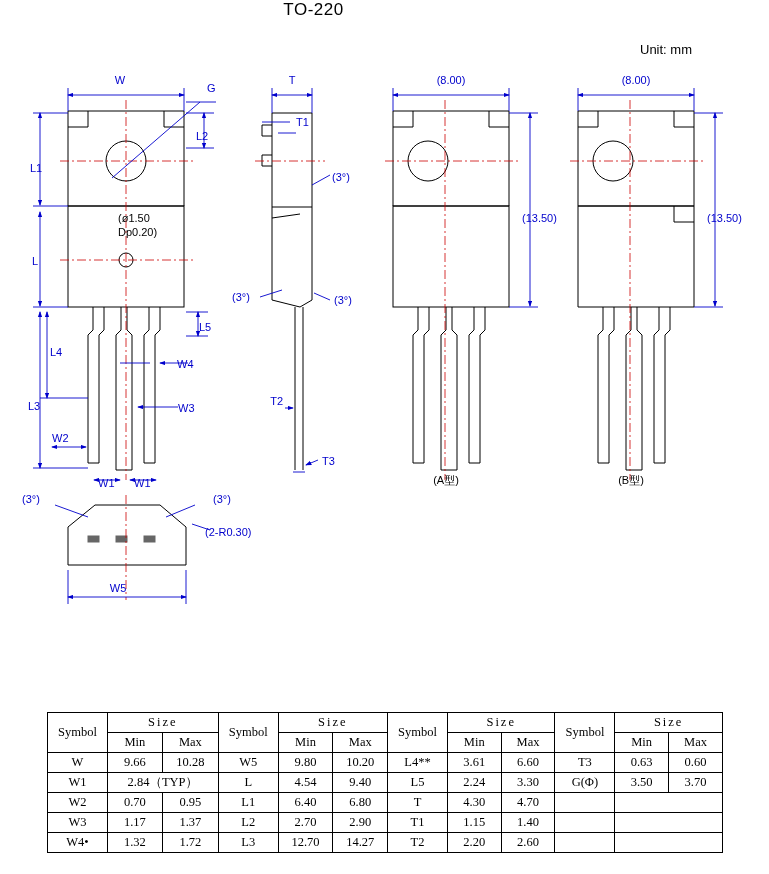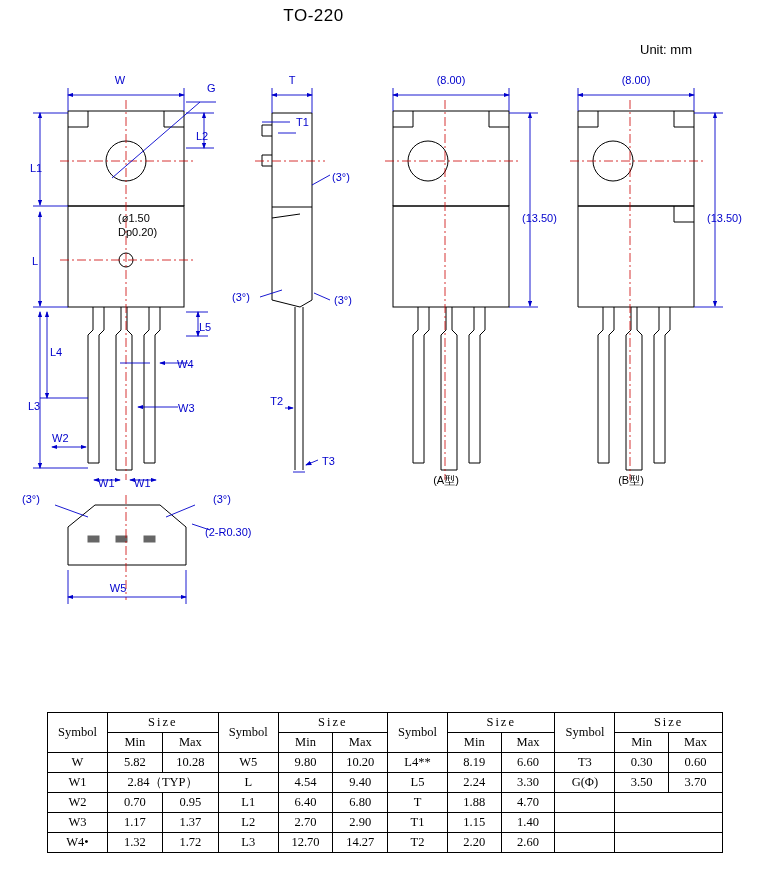--- a/index.html
+++ b/index.html
@@ -16,21 +16,21 @@
     overflow: hidden;
   }
   #root {
     position: absolute;
     left: 0; top: 0;
     width: 769px;
     height: 874px;
   }
   .title {
     position: absolute;
-    left: 0; top: 6px;
+    left: 0; top: 0;
     width: 627px;
     text-align: center;
     font-size: 17px;
     letter-spacing: .5px;
     color: #000;
   }
   .unit {
     position: absolute;
     left: 640px; top: 42px;
     font-size: 13px;
@@ -306,30 +306,30 @@
         <th class="val">Max</th>
         <th class="val">Min</th>
         <th class="val">Max</th>
         <th class="val">Min</th>
         <th class="val">Max</th>
       </tr>
       </tbody>
         <tbody id="spec-body">
           <tr>
             <td class="sym">W</td>
-            <td class="val">5.82</td>
+            <td class="val">9.66</td>
             <td class="val">10.28</td>
             <td class="sym">W5</td>
             <td class="val">9.80</td>
             <td class="val">10.20</td>
             <td class="sym">L4**</td>
-            <td class="val">8.19</td>
+            <td class="val">3.61</td>
             <td class="val">6.60</td>
             <td class="sym">T3</td>
-            <td class="val">0.30</td>
+            <td class="val">0.63</td>
             <td class="val">0.60</td>
           </tr>
           <tr>
             <td class="sym">W1</td>
             <td class="val" colspan="2">2.84（TYP）</td>
             <td class="sym">L</td>
             <td class="val">4.54</td>
             <td class="val">9.40</td>
             <td class="sym">L5</td>
             <td class="val">2.24</td>
@@ -339,21 +339,21 @@
             <td class="val">3.70</td>
           </tr>
           <tr>
             <td class="sym">W2</td>
             <td class="val">0.70</td>
             <td class="val">0.95</td>
             <td class="sym">L1</td>
             <td class="val">6.40</td>
             <td class="val">6.80</td>
             <td class="sym">T</td>
-            <td class="val">1.88</td>
+            <td class="val">4.30</td>
             <td class="val">4.70</td>
             <td class="sym"></td>
             <td class="val" colspan="2"></td>
           </tr>
           <tr>
             <td class="sym">W3</td>
             <td class="val">1.17</td>
             <td class="val">1.37</td>
             <td class="sym">L2</td>
             <td class="val">2.70</td>

